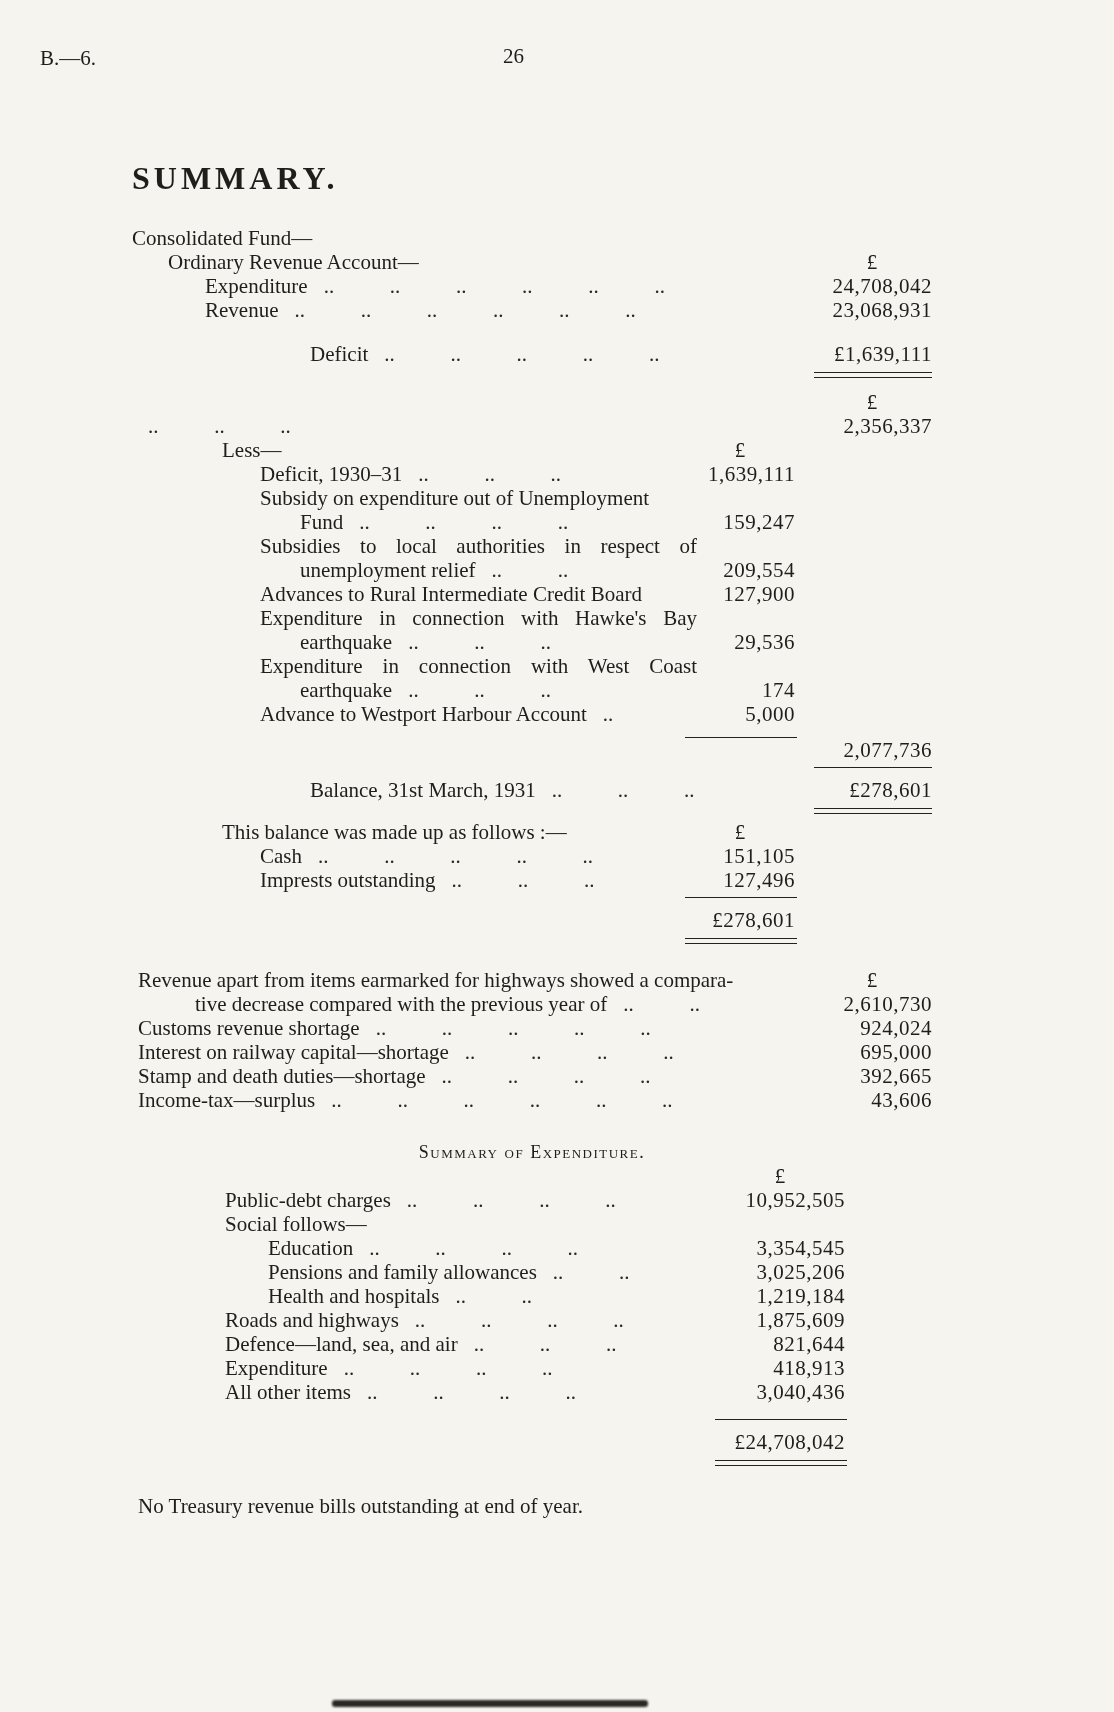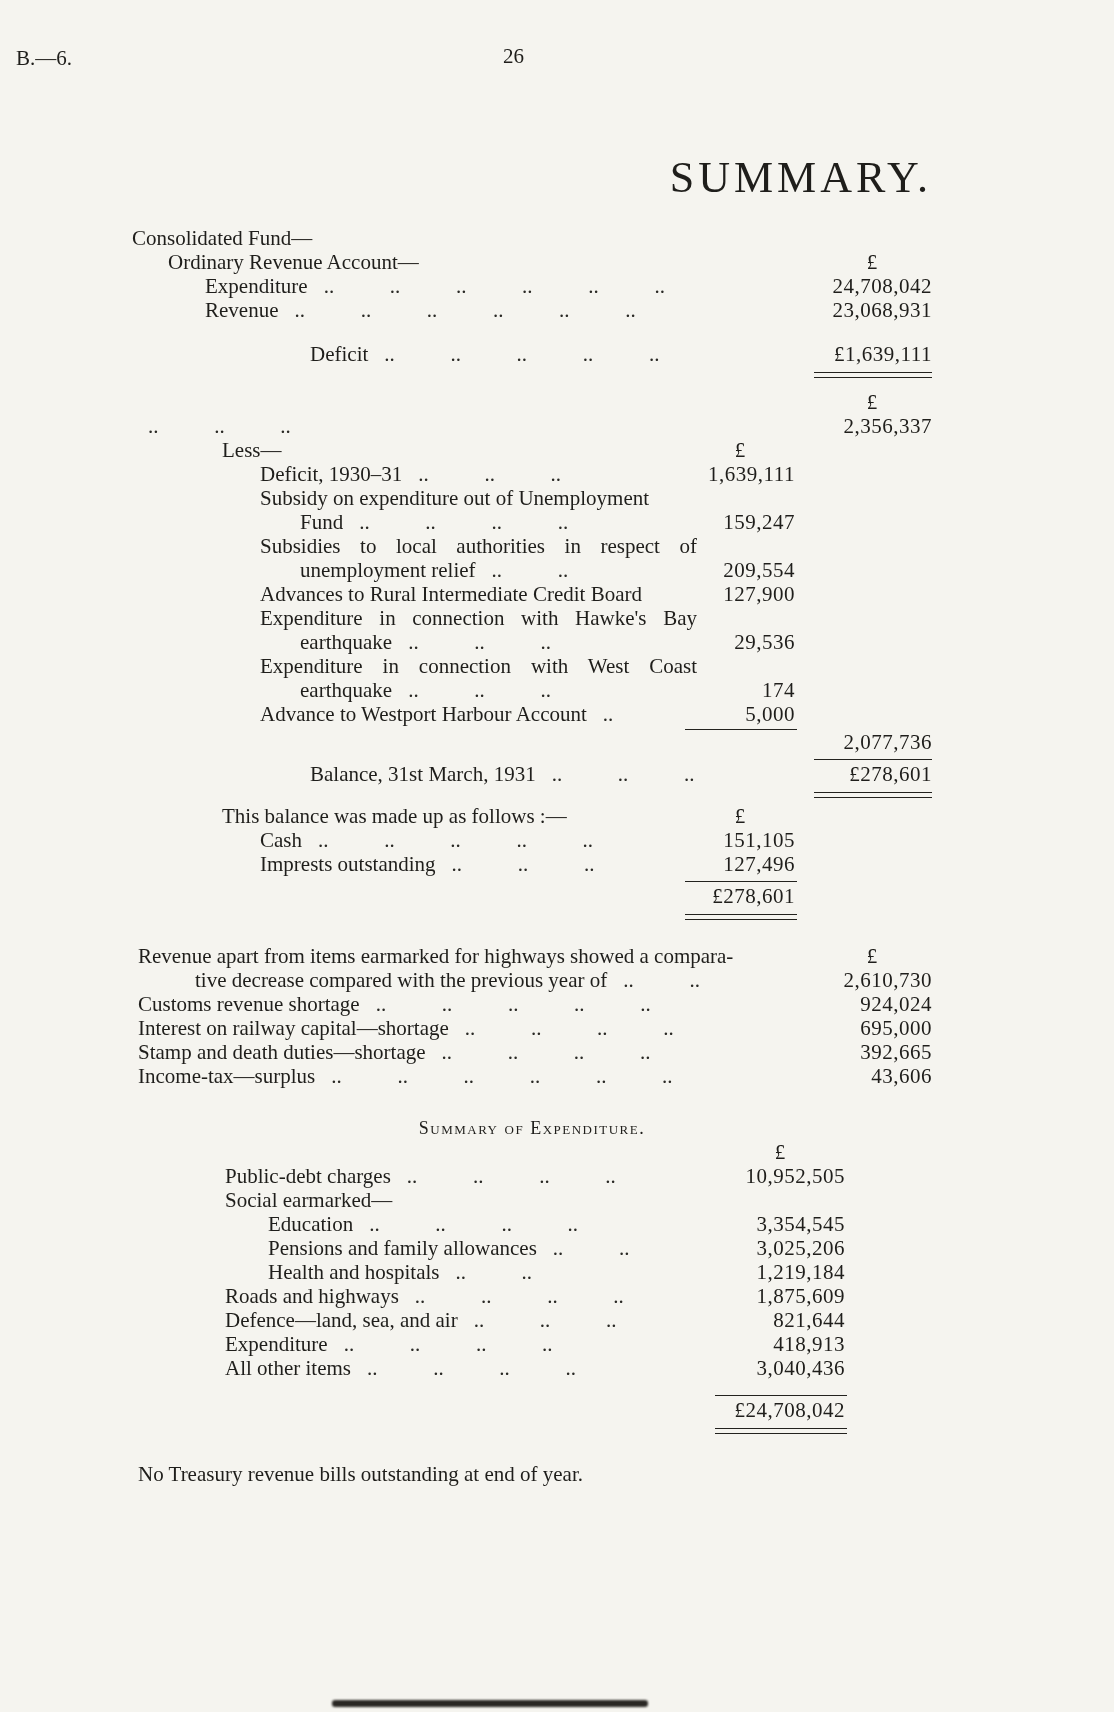--- a/index.html
+++ b/index.html
@@ -7,29 +7,29 @@
   .page {
     position:relative;
     width:1114px; height:1712px;
     background:#f5f4ef;
     color:#1f1e1b;
     font-family:"Liberation Serif","DejaVu Serif",serif;
     font-size:21px;
     line-height:24px;
     overflow:hidden;
   }
-  .docref { position:absolute; top:46px; left:16px; font-size:21px; }
+  .docref { position:absolute; top:46px; left:40px; font-size:21px; }
   .pagenum { position:absolute; top:44px; left:503px; font-size:21px; }
 
   .content { padding:160px 182px 0 132px;  }
 
   .title {
-    text-align:right;
-    font-size:44px;
-    font-weight:normal;
+    text-align:left;
+    font-size:32px;
+    font-weight:bold;
     letter-spacing:4px;
     line-height:36px;
     margin-bottom:30px;
   }
 
   .row { display:flex; align-items:baseline; }
   .sp  { flex:1; }
   .lbl { white-space:pre-wrap; }
 
   .dots {
@@ -67,21 +67,21 @@
   .w-inner { width:112px; margin-right:135px; }
   .w-exp   { width:132px; margin-right:85px; }
 
   .exp-heading {
     text-align:center;
     font-variant:small-caps;
     letter-spacing:1.5px;
     font-size:18px;
   }
 
-  .mt2{margin-top:2px}.mt4{margin-top:4px}.mt6{margin-top:6px}
+  .mt2{margin-top:10px}.mt4{margin-top:4px}.mt6{margin-top:6px}
   .mt12{margin-top:12px}.mt14{margin-top:14px}.mt18{margin-top:6px}.mt20{margin-top:20px}
   .mt24{margin-top:24px}.mt28{margin-top:28px}
 
   .scan-smudge {
     position:absolute; bottom:5px; left:332px;
     width:316px; height:7px; background:#15130f;
     border-radius:3px; filter:blur(1px); opacity:.9;
   }
 </style>
 </head>
@@ -284,21 +284,21 @@
       <div class="row">
         <span class="sp"></span>
         <span class="col-exp cur">£</span>
       </div>
       <div class="row">
         <span class="lbl i-exp">Public-debt charges</span>
         <span class="dots">.. .. .. ..</span>
         <span class="col-exp">10,952,505</span>
       </div>
       <div class="row">
-        <span class="lbl i-exp">Social earmarked—</span>
+        <span class="lbl i-exp">Social follows—</span>
         <span class="sp"></span>
         <span class="col-exp"></span>
       </div>
       <div class="row">
         <span class="lbl i-exp2">Education</span>
         <span class="dots">.. .. .. ..</span>
         <span class="col-exp">3,354,545</span>
       </div>
       <div class="row">
         <span class="lbl i-exp2">Pensions and family allowances</span>

